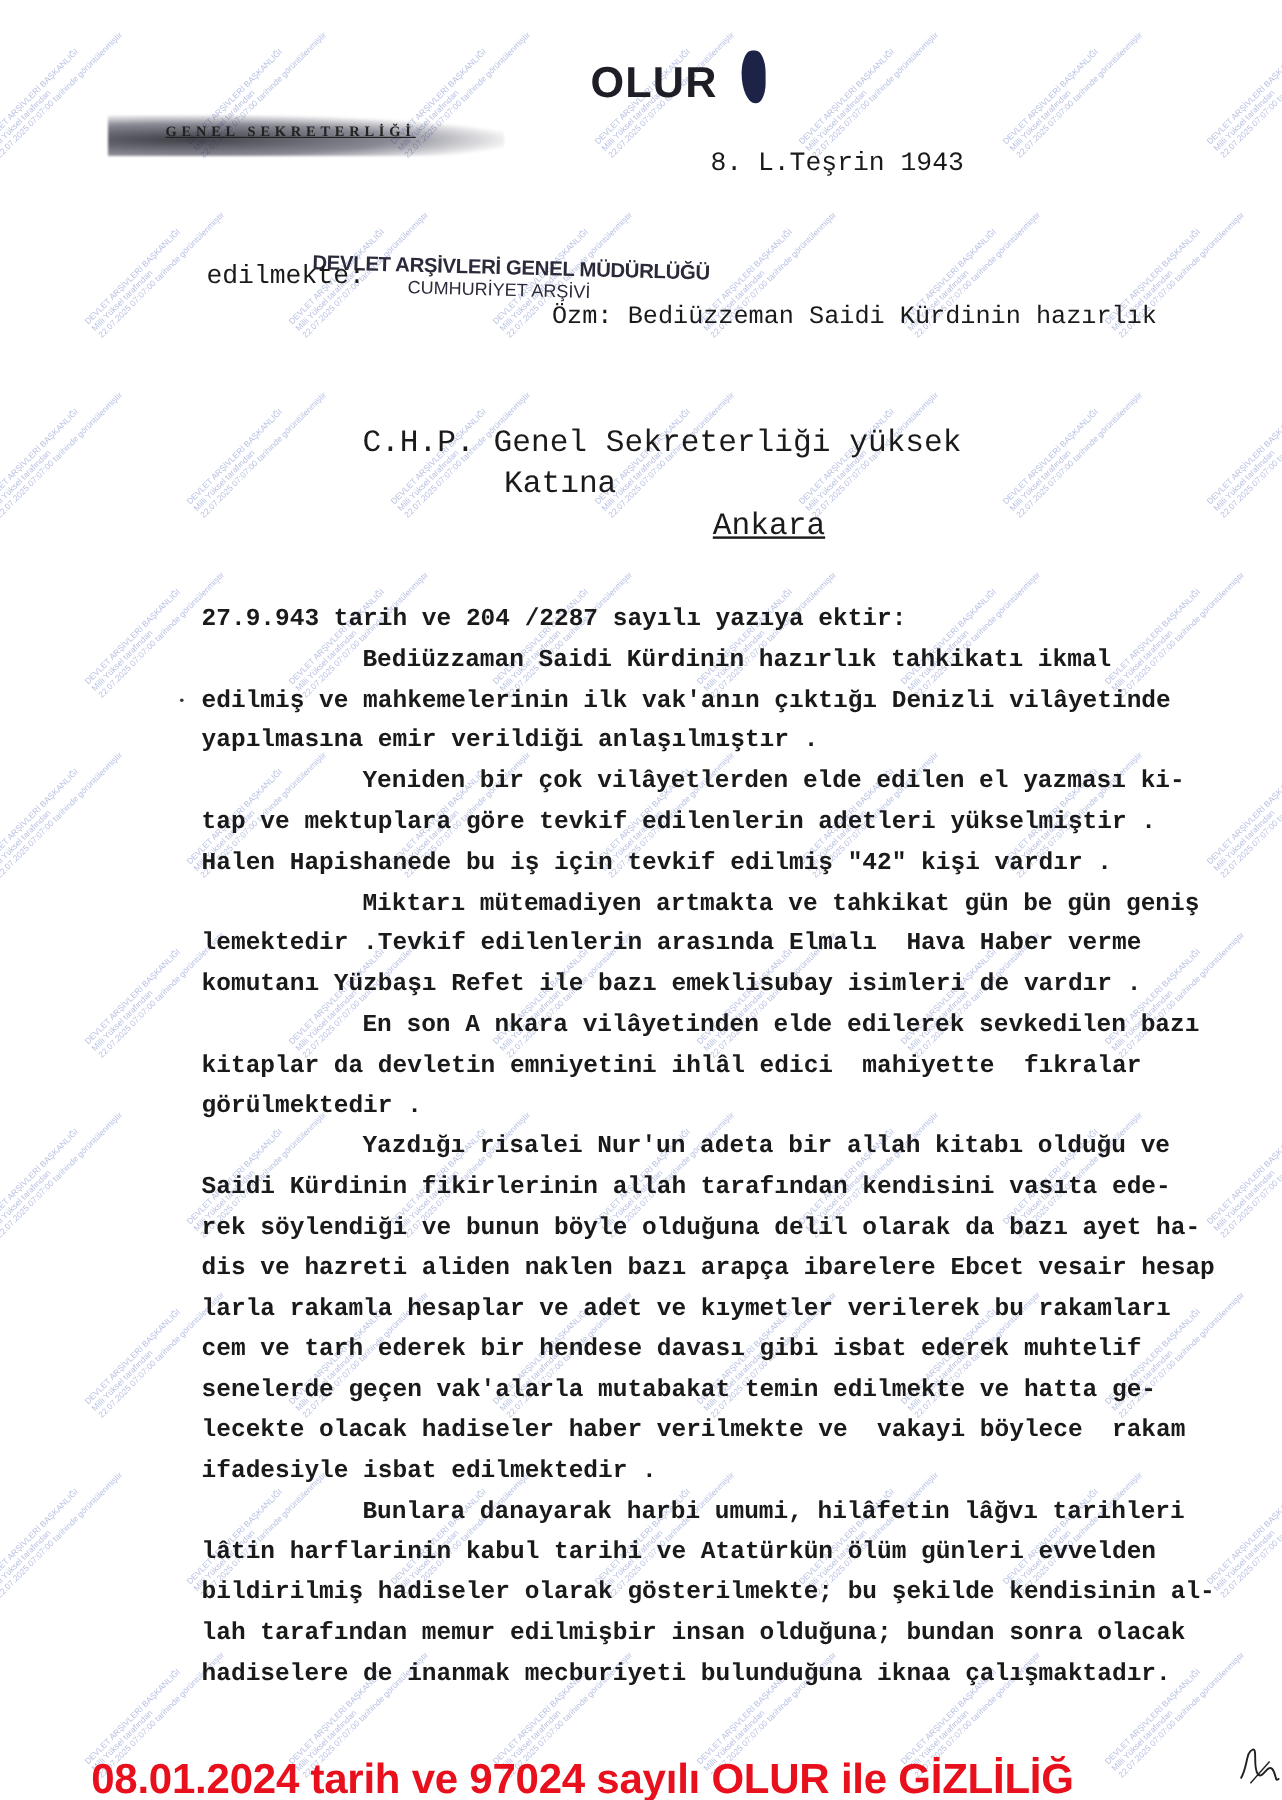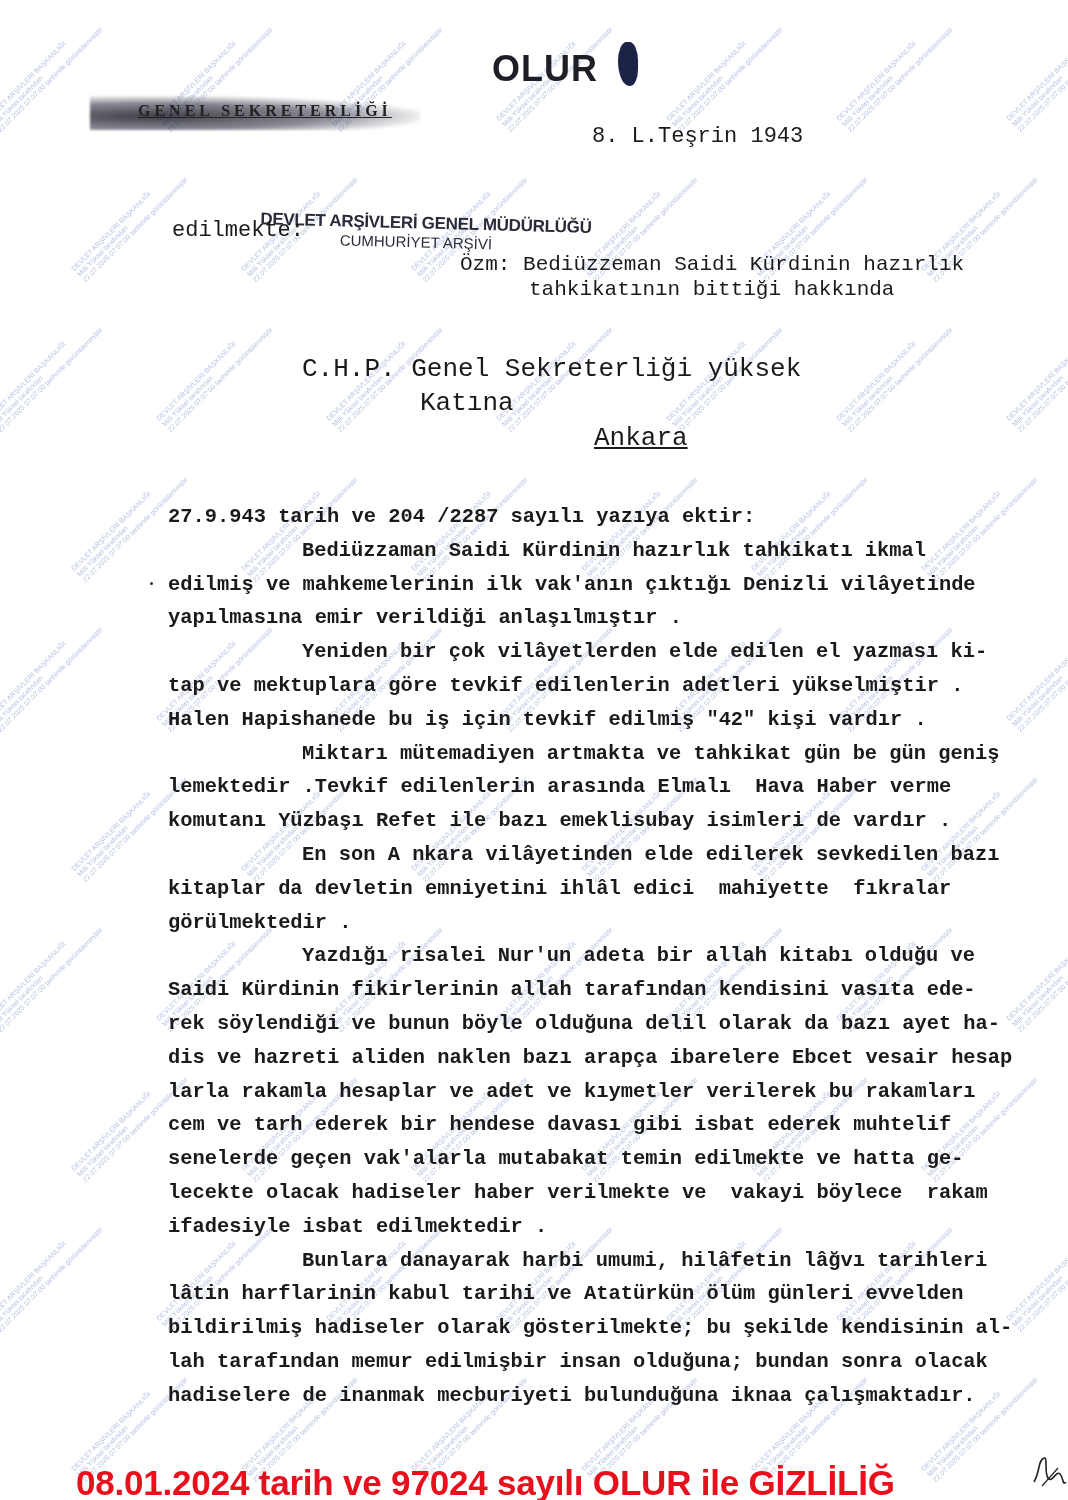--- a/index.html
+++ b/index.html
@@ -23,21 +23,21 @@
       position: absolute; left: 0; top: 28px; width: 330px; height: 34px;
       background: radial-gradient(ellipse at 20% 60%, rgba(30,30,40,0.85) 0%, rgba(40,40,60,0.55) 45%, rgba(255,255,255,0) 75%);
       filter: blur(1px);
     }
     .lh-line1 {
       position: absolute; left: 14px; top: 6px;
       font-family: "Liberation Serif", serif; font-weight: bold; font-size: 20px; letter-spacing: 1px; color: #141414;
     }
     .lh-line2 {
       position: absolute; left: 48px; top: 34px;
-      font-family: "Liberation Serif", serif; font-weight: bold; font-size: 16px; letter-spacing: 4px; color: #222;
+      font-family: "Liberation Serif", serif; font-weight: bold; font-size: 12px; letter-spacing: 4px; color: #222;
       text-decoration: underline;
     }
     .stamp {
       position: absolute; left: 170px; top: 146px; width: 360px;
       font-family: "Liberation Sans", sans-serif; color: #2a2a3a; transform: rotate(1.5deg);
     }
     .stamp-l1 { font-size: 17px; font-weight: bold; letter-spacing: -0.3px; }
     .stamp-l2 { font-size: 15px; margin-left: 80px; margin-top: 0px; }
     .suret {
       left: 492px; top: 48px; font-family: "Liberation Sans", sans-serif;
@@ -411,21 +411,20 @@
 <div class="suret-blot"></div>
 
 <div class="layer date">8. L.Teşrin  1943</div>
 <div class="layer gizli">edilmekte:</div>
 
 <div class="layer subject">
   <div>
     <span>Özm:</span>
     <span>Bediüzzeman Saidi Kürdinin hazırlık</span>
   </div>
-  <div class="l2">tahkikatının bittiği hakkında</div>
 </div>
 
 <div class="layer addr addr1">C.H.P. Genel Sekreterliği yüksek</div>
 <div class="layer addr addr2">Katına</div>
 <div class="layer addr addr3">Ankara</div>
 
 <div class="layer body-text" id="body-text"><span class="ln">27.9.943 tarih ve 204 /2287 sayılı yazıya ektir:</span><span class="ln ind">Bediüzzaman Saidi Kürdinin hazırlık tahkikatı ikmal</span><span class="ln">edilmiş ve mahkemelerinin ilk vak'anın çıktığı Denizli vilâyetinde</span><span class="ln">yapılmasına emir verildiği anlaşılmıştır .</span><span class="ln ind">Yeniden bir çok vilâyetlerden elde edilen el yazması ki-</span><span class="ln">tap ve mektuplara göre tevkif edilenlerin adetleri yükselmiştir .</span><span class="ln">Halen Hapishanede bu iş için tevkif edilmiş "42" kişi vardır .</span><span class="ln ind">Miktarı mütemadiyen artmakta ve tahkikat gün be gün geniş</span><span class="ln">lemektedir .Tevkif edilenlerin arasında Elmalı  Hava Haber verme</span><span class="ln">komutanı Yüzbaşı Refet ile bazı emeklisubay isimleri de vardır .</span><span class="ln ind">En son A nkara vilâyetinden elde edilerek sevkedilen bazı</span><span class="ln">kitaplar da devletin emniyetini ihlâl edici  mahiyette  fıkralar</span><span class="ln">görülmektedir .</span><span class="ln ind">Yazdığı risalei Nur'un adeta bir allah kitabı olduğu ve</span><span class="ln">Saidi Kürdinin fikirlerinin allah tarafından kendisini vasıta ede-</span><span class="ln">rek söylendiği ve bunun böyle olduğuna delil olarak da bazı ayet ha-</span><span class="ln">dis ve hazreti aliden naklen bazı arapça ibarelere Ebcet vesair hesap</span><span class="ln">larla rakamla hesaplar ve adet ve kıymetler verilerek bu rakamları</span><span class="ln">cem ve tarh ederek bir hendese davası gibi isbat ederek muhtelif</span><span class="ln">senelerde geçen vak'alarla mutabakat temin edilmekte ve hatta ge-</span><span class="ln">lecekte olacak hadiseler haber verilmekte ve  vakayi böylece  rakam</span><span class="ln">ifadesiyle isbat edilmektedir .</span><span class="ln ind">Bunlara danayarak harbi umumi, hilâfetin lâğvı tarihleri</span><span class="ln">lâtin harflarinin kabul tarihi ve Atatürkün ölüm günleri evvelden</span><span class="ln">bildirilmiş hadiseler olarak gösterilmekte; bu şekilde kendisinin al-</span><span class="ln">lah tarafından memur edilmişbir insan olduğuna; bundan sonra olacak</span><span class="ln">hadiselere de inanmak mecburiyeti bulunduğuna iknaa çalışmaktadır.</span></div>
 
 <div class="layer footer-red">08.01.2024 tarih ve 97024 sayılı OLUR ile GİZLİLİĞ</div>
 

